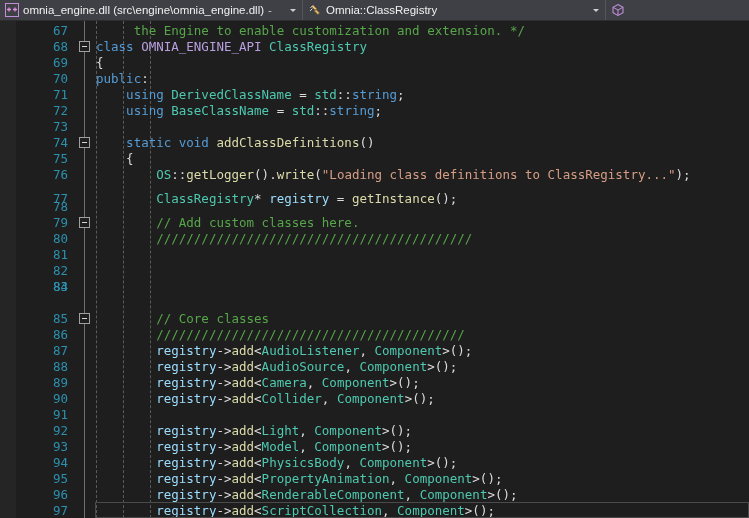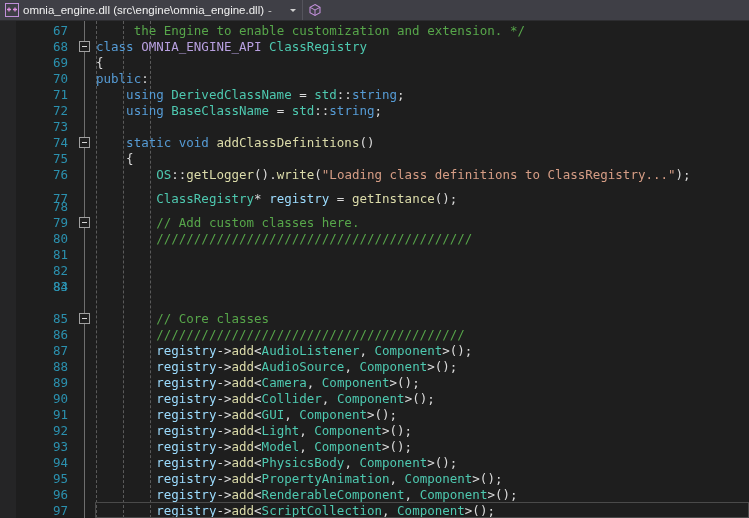--- a/index.html
+++ b/index.html
@@ -194,20 +194,33 @@
         <path d="M4 4.5 v4 M2 6.5 h4" stroke="#e08fe0" stroke-width="1.3"></path>
         <path d="M10 4.5 v4 M8 6.5 h4" stroke="#e08fe0" stroke-width="1.3"></path>
       </svg>
     </span>
     <span class="nav-label">omnia_engine.dll (src\engine\omnia_engine.dll)</span>
     <span class="nav-dash">-</span>
     <span class="nav-spacer"></span>
     <span class="nav-arrow"></span>
   </div>
 
+  <div class="nav-seg seg-class">
+    <span class="nav-icon">
+      <svg width="14" height="14" viewBox="0 0 14 14">
+        <path d="M5.2 2.2 L8.6 5.6 L7.1 7.1 L3.7 3.7 Z" fill="#e8c07a" stroke="#8a6b2f" stroke-width="0.8"></path>
+        <path d="M8.0 6.5 L11.4 9.9 L9.9 11.4 L6.5 8.0 Z" fill="#e8c07a" stroke="#8a6b2f" stroke-width="0.8"></path>
+        <path d="M2.4 5.0 L4.9 2.5" stroke="#d8d8d8" stroke-width="1"></path>
+        <path d="M2.0 8.0 L4.4 5.6" stroke="#d8d8d8" stroke-width="1"></path>
+      </svg>
+    </span>
+    <span class="nav-label">Omnia::ClassRegistry</span>
+    <span class="nav-spacer"></span>
+    <span class="nav-arrow"></span>
+  </div>
 
   <div class="nav-seg seg-member">
     <span class="nav-icon">
       <svg width="14" height="14" viewBox="0 0 14 14">
         <path d="M7 1.6 L12 4.3 L12 9.7 L7 12.4 L2 9.7 L2 4.3 Z" fill="none" stroke="#c08fd8" stroke-width="1.1"></path>
         <path d="M2 4.3 L7 7.0 L12 4.3 M7 7.0 L7 12.4" fill="none" stroke="#c08fd8" stroke-width="1"></path>
       </svg>
     </span>
     <span class="nav-spacer"></span>
   </div>
@@ -246,21 +259,21 @@
       <div class="row" style="top: 226px;"><span class="lineno">81</span><span class="code"></span></div>
       <div class="row" style="top: 242px;"><span class="lineno">82</span><span class="code"></span></div>
       <div class="row" style="top: 258px;"><span class="lineno">83</span><span class="code"></span></div>
       <div class="row" style="top: 258px;"><span class="lineno">84</span><span class="code"></span></div>
       <div class="row" style="top: 290px;"><span class="lineno">85</span><span class="code"><span class="t-pn">        </span><span class="t-com">// Core classes</span></span></div>
       <div class="row" style="top: 306px;"><span class="lineno">86</span><span class="code"><span class="t-pn">        </span><span class="t-com">/////////////////////////////////////////</span></span></div>
       <div class="row" style="top: 322px;"><span class="lineno">87</span><span class="code"><span class="t-pn">        </span><span class="t-id">registry</span><span class="t-pn">-&gt;</span><span class="t-fn">add</span><span class="t-pn">&lt;</span><span class="t-type">AudioListener</span><span class="t-pn">, </span><span class="t-type">Component</span><span class="t-pn">&gt;();</span></span></div>
       <div class="row" style="top: 338px;"><span class="lineno">88</span><span class="code"><span class="t-pn">        </span><span class="t-id">registry</span><span class="t-pn">-&gt;</span><span class="t-fn">add</span><span class="t-pn">&lt;</span><span class="t-type">AudioSource</span><span class="t-pn">, </span><span class="t-type">Component</span><span class="t-pn">&gt;();</span></span></div>
       <div class="row" style="top: 354px;"><span class="lineno">89</span><span class="code"><span class="t-pn">        </span><span class="t-id">registry</span><span class="t-pn">-&gt;</span><span class="t-fn">add</span><span class="t-pn">&lt;</span><span class="t-type">Camera</span><span class="t-pn">, </span><span class="t-type">Component</span><span class="t-pn">&gt;();</span></span></div>
       <div class="row" style="top: 370px;"><span class="lineno">90</span><span class="code"><span class="t-pn">        </span><span class="t-id">registry</span><span class="t-pn">-&gt;</span><span class="t-fn">add</span><span class="t-pn">&lt;</span><span class="t-type">Collider</span><span class="t-pn">, </span><span class="t-type">Component</span><span class="t-pn">&gt;();</span></span></div>
-      <div class="row" style="top: 386px;"><span class="lineno">91</span><span class="code"><span class="t-pn">        </span><span class="t-id">registry</span><span class="t-pn">-&gt;</span><span class="t-fn">add</span><span class="t-pn">&lt;</span><span class="t-type">GUI</span><span class="t-pn">, </span><span class="t-type">Component</span><span class="t-pn">&gt;();</span></span></div>
+      <div class="row" style="top: 386px;"><span class="lineno">91</span></div>
       <div class="row" style="top: 402px;"><span class="lineno">92</span><span class="code"><span class="t-pn">        </span><span class="t-id">registry</span><span class="t-pn">-&gt;</span><span class="t-fn">add</span><span class="t-pn">&lt;</span><span class="t-type">Light</span><span class="t-pn">, </span><span class="t-type">Component</span><span class="t-pn">&gt;();</span></span></div>
       <div class="row" style="top: 418px;"><span class="lineno">93</span><span class="code"><span class="t-pn">        </span><span class="t-id">registry</span><span class="t-pn">-&gt;</span><span class="t-fn">add</span><span class="t-pn">&lt;</span><span class="t-type">Model</span><span class="t-pn">, </span><span class="t-type">Component</span><span class="t-pn">&gt;();</span></span></div>
       <div class="row" style="top: 434px;"><span class="lineno">94</span><span class="code"><span class="t-pn">        </span><span class="t-id">registry</span><span class="t-pn">-&gt;</span><span class="t-fn">add</span><span class="t-pn">&lt;</span><span class="t-type">PhysicsBody</span><span class="t-pn">, </span><span class="t-type">Component</span><span class="t-pn">&gt;();</span></span></div>
       <div class="row" style="top: 450px;"><span class="lineno">95</span><span class="code"><span class="t-pn">        </span><span class="t-id">registry</span><span class="t-pn">-&gt;</span><span class="t-fn">add</span><span class="t-pn">&lt;</span><span class="t-type">PropertyAnimation</span><span class="t-pn">, </span><span class="t-type">Component</span><span class="t-pn">&gt;();</span></span></div>
       <div class="row" style="top: 466px;"><span class="lineno">96</span><span class="code"><span class="t-pn">        </span><span class="t-id">registry</span><span class="t-pn">-&gt;</span><span class="t-fn">add</span><span class="t-pn">&lt;</span><span class="t-type">RenderableComponent</span><span class="t-pn">, </span><span class="t-type">Component</span><span class="t-pn">&gt;();</span></span></div>
       <div class="row" style="top: 482px;"><span class="lineno">97</span><span class="code"><span class="t-pn">        </span><span class="t-id">registry</span><span class="t-pn">-&gt;</span><span class="t-fn">add</span><span class="t-pn">&lt;</span><span class="t-type">ScriptCollection</span><span class="t-pn">, </span><span class="t-type">Component</span><span class="t-pn">&gt;();</span></span></div>
     </div>
   <div id="current-line" style="top: 481px;"></div>
 </div>
 

